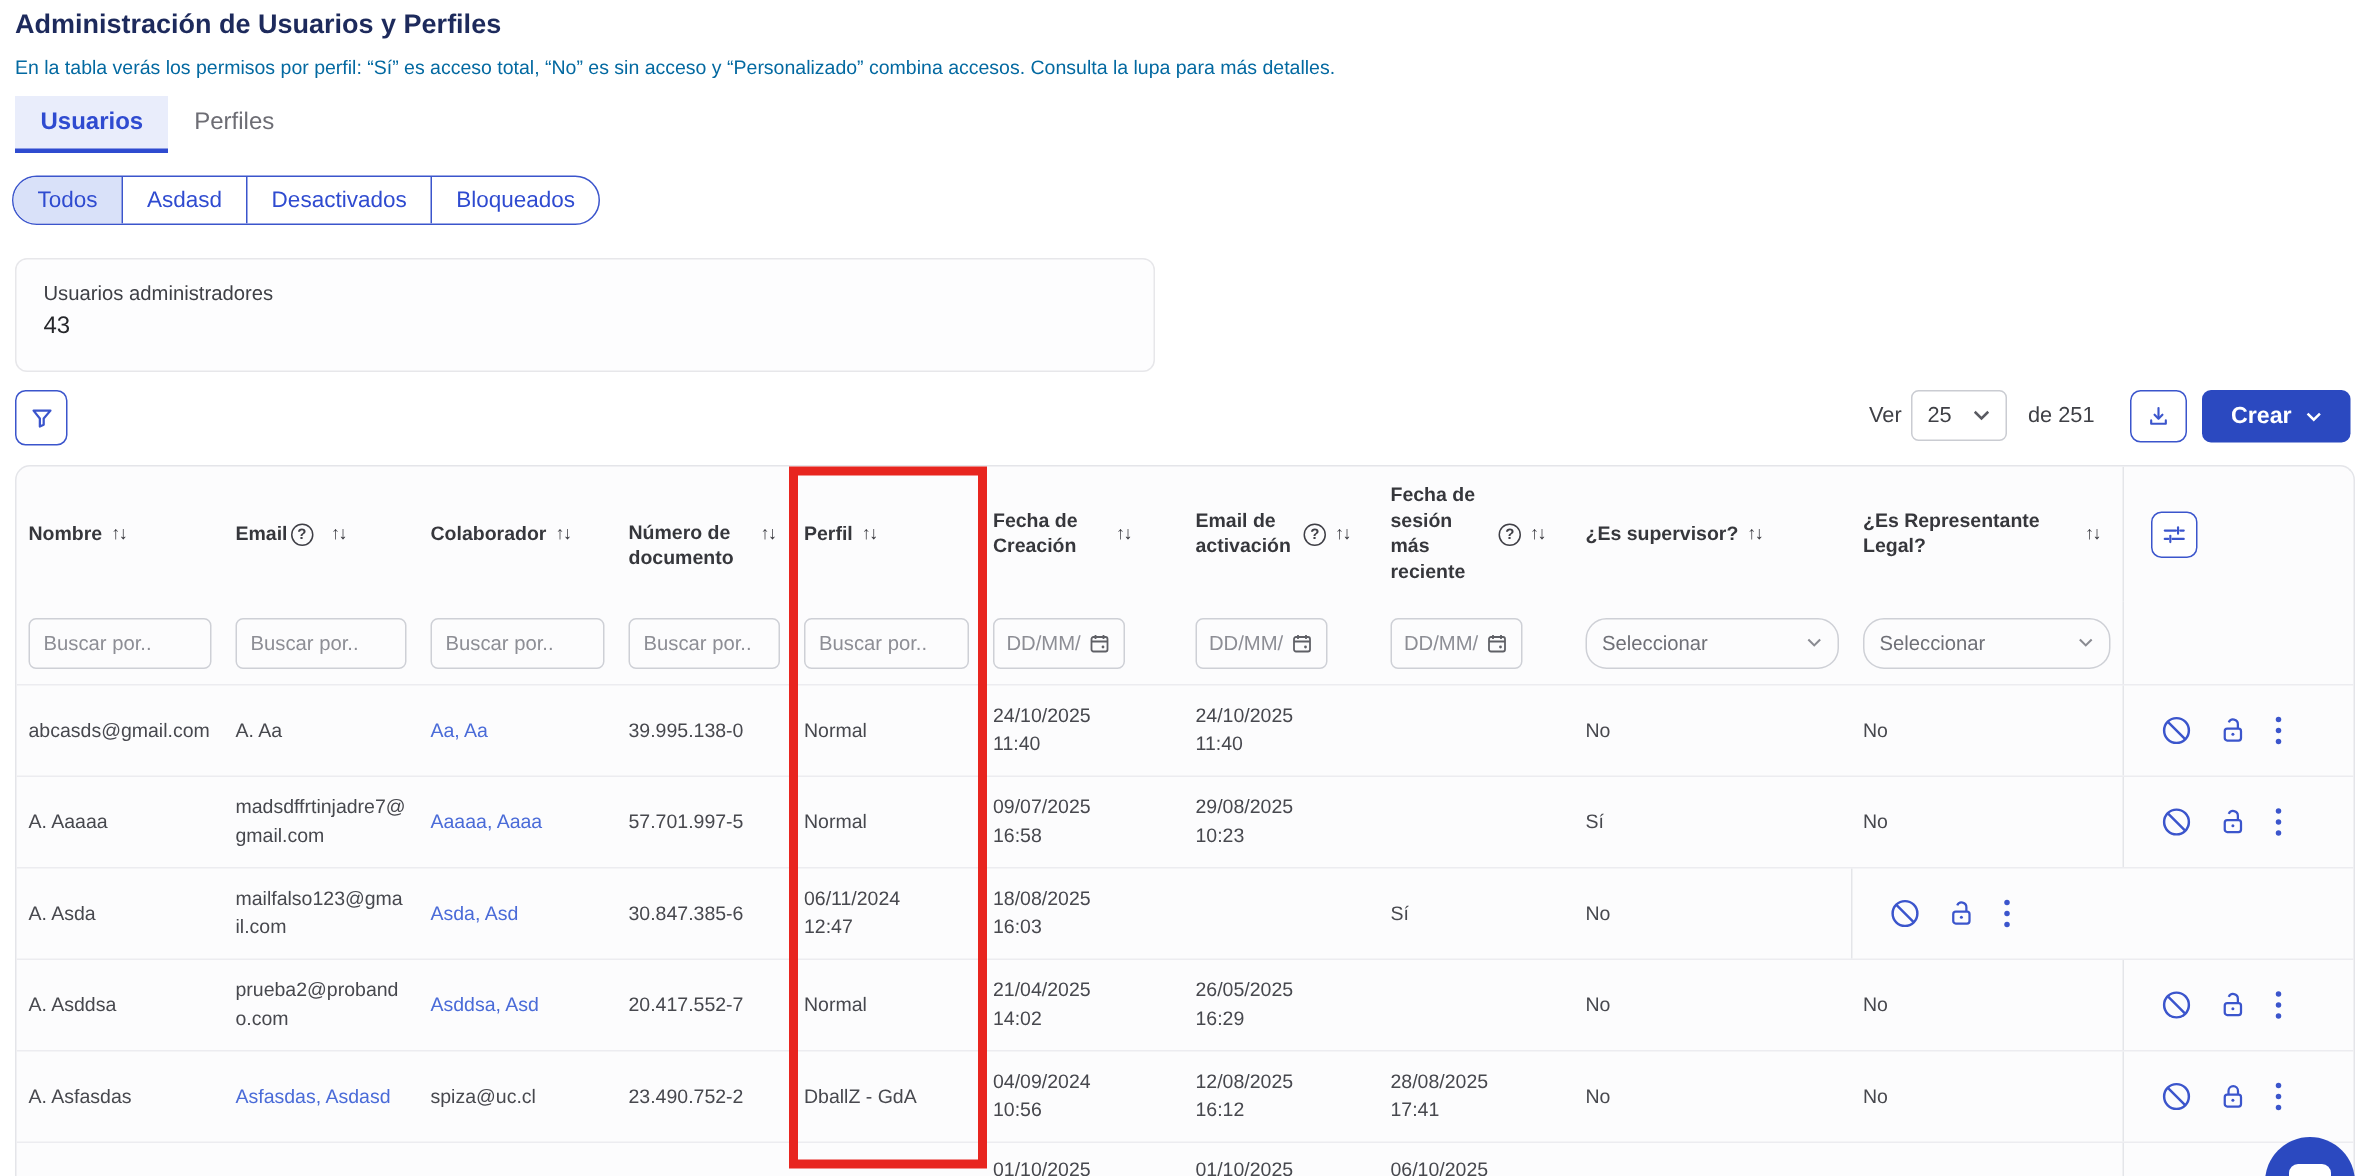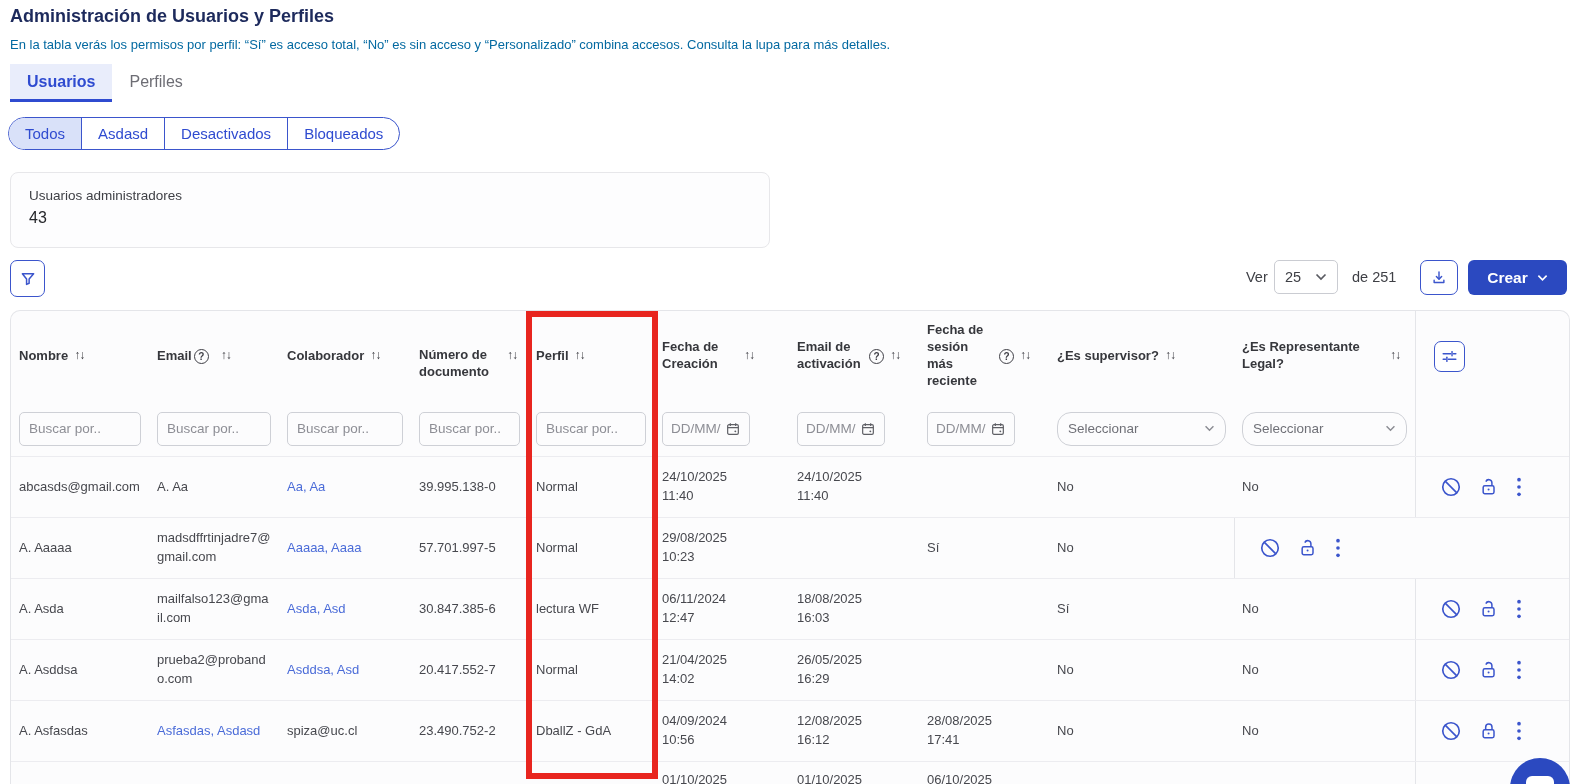--- a/index.html
+++ b/index.html
@@ -333,20 +333,26 @@
     <div class="trow tr">
       <div class="td">A. Aaaaa</div>
       <div class="td email">madsdffrtinjadre7@gmail.com</div>
       <div class="td">
           <a class="link">Aaaaa, Aaaa</a>
         </div>
       <div class="td">57.701.997-5</div>
       <div class="td">Normal</div>
       <div class="td">
           <div>
+            <span class="blk">09/07/2025</span>
+            <span class="blk">16:58</span>
+          </div>
+        </div>
+      <div class="td">
+          <div>
             <span class="blk">29/08/2025</span>
             <span class="blk">10:23</span>
           </div>
         </div>
       <div class="td">
           <div>
             <span class="blk"></span>
             <span class="blk"></span>
           </div>
         </div>
@@ -382,21 +388,20 @@
       </div>
     </div>
 
     <div class="trow tr">
       <div class="td">A. Asda</div>
       <div class="td email">mailfalso123@gmail.com</div>
       <div class="td">
           <a class="link">Asda, Asd</a>
         </div>
       <div class="td">30.847.385-6</div>
-      <div class="td">lectura WF</div>
       <div class="td">
           <div>
             <span class="blk">06/11/2024</span>
             <span class="blk">12:47</span>
           </div>
         </div>
       <div class="td">
           <div>
             <span class="blk">18/08/2025</span>
             <span class="blk">16:03</span>

